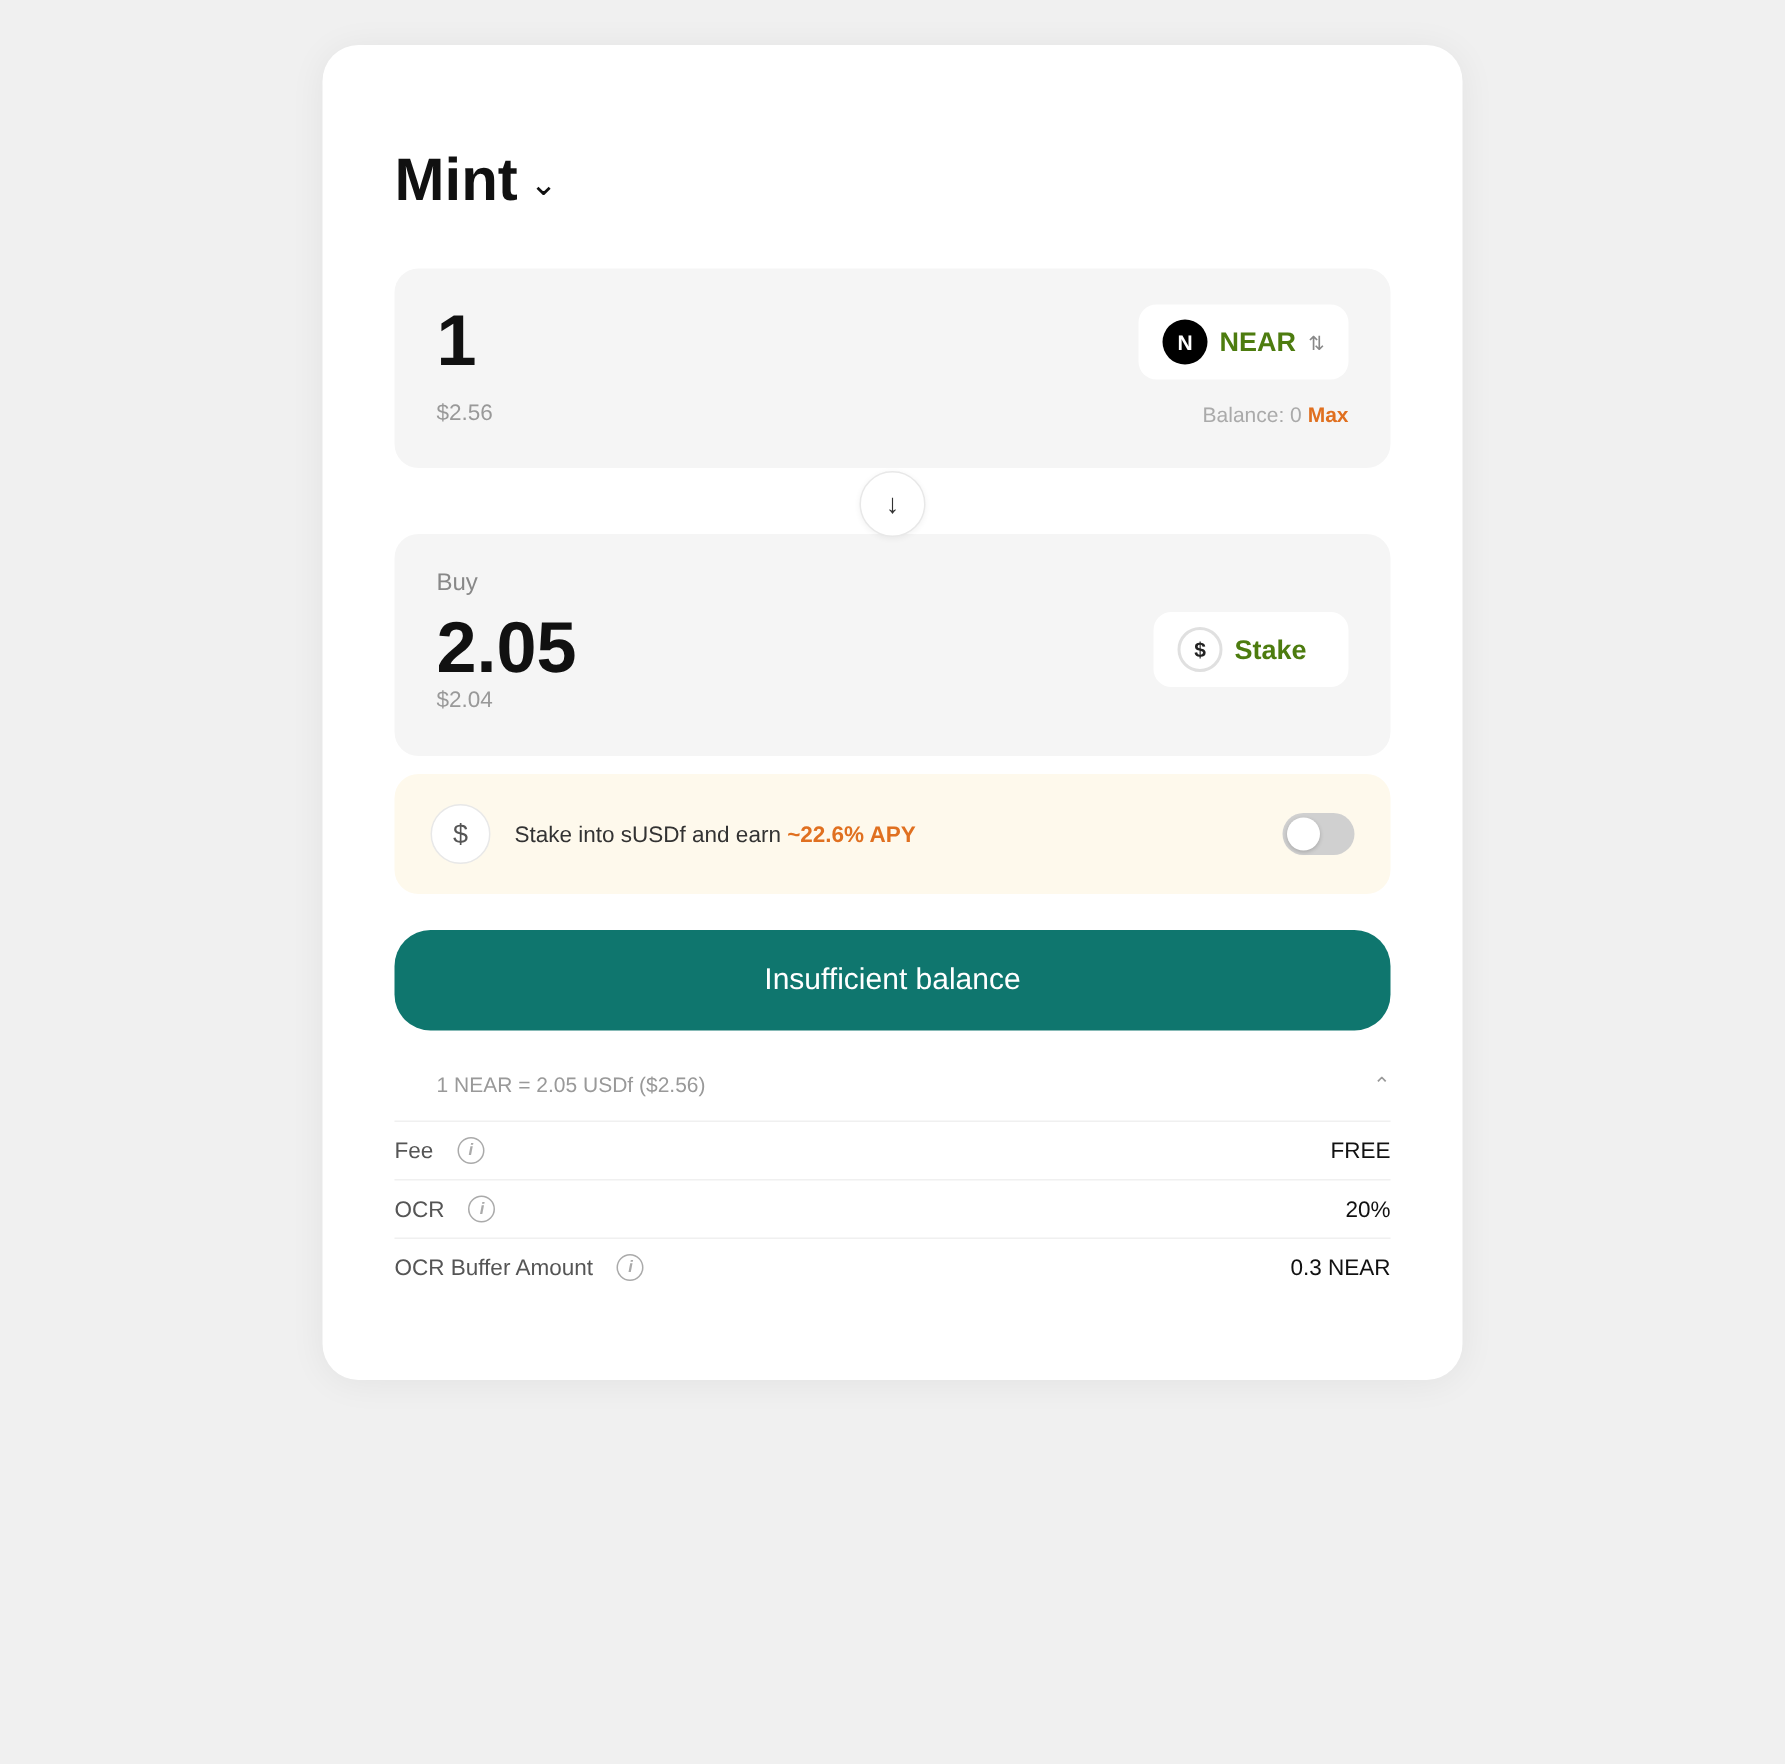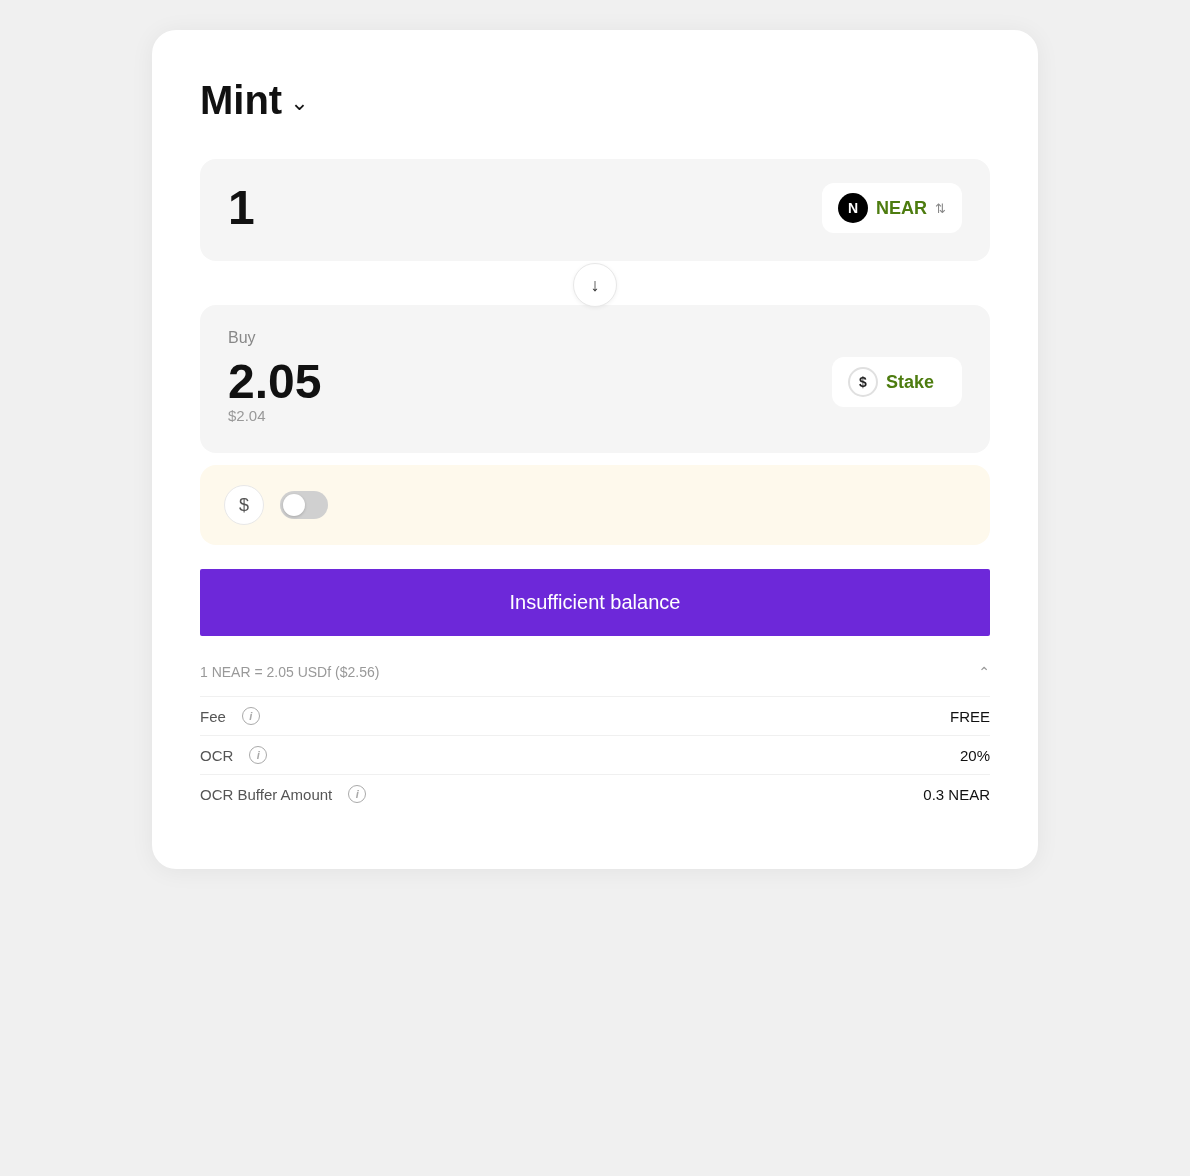--- a/index.html
+++ b/index.html
@@ -10,22 +10,22 @@
       justify-content: center;
       align-items: flex-start;
       min-height: 1176px;
       font-family: -apple-system, BlinkMacSystemFont, 'Segoe UI', sans-serif;
       padding: 30px 0;
     }
 
     .card {
       background: #ffffff;
       border-radius: 24px;
-      width: 886px;
-      padding: 48px 48px 56px 48px;
+      width: 760px;
+      padding: 68px 48px 56px 48px;
       box-shadow: 0 2px 24px rgba(0,0,0,0.06);
     }
 
     .page-title-row {
       display: flex;
       align-items: center;
       gap: 8px;
       margin-bottom: 36px;
     }
 
@@ -225,42 +225,43 @@
       border-radius: 50%;
       position: absolute;
       top: 3px;
       left: 3px;
       box-shadow: 0 1px 3px rgba(0,0,0,0.2);
     }
 
     
     .action-btn {
       width: 100%;
-      background: #6d28d9;
+      background: #0f766e;
       color: #fff;
       border: none;
-      border-radius: 2px;
+      border-radius: 24px;
       font-size: 20px;
       font-weight: 500;
       padding: 22px;
       cursor: not-allowed;
       margin-bottom: 28px;
     }
 
     
     .rate-row {
       display: flex;
       justify-content: space-between;
       align-items: center;
       margin-bottom: 16px;
     }
 
     .rate-text {
       font-size: 14px;
       color: #999;
+      margin-left: 28px;
     }
 
     .chevron-up-icon {
       font-size: 14px;
       color: #999;
     }
 
     
     .fee-row {
       display: flex;
@@ -315,20 +316,28 @@
     <div class="panel-row">
       <span class="panel-amount">1</span>
       <div class="token-selector">
         <div class="token-selector-inner">
           <div class="near-icon">N</div>
           <span class="token-name">NEAR</span>
         </div>
         <span class="sort-icon">⇅</span>
       </div>
     </div>
+    <div style="display:flex; justify-content:space-between; align-items:center;">
+      <span class="panel-usd">$2.56</span>
+      <div class="balance-row">
+        <span>Balance:</span>
+        <span>0</span>
+        <span class="balance-max">Max</span>
+      </div>
+    </div>
   </div>
 
   
   <div class="arrow-divider">
     <div class="arrow-circle">↓</div>
   </div>
 
   
   <div class="panel">
     <div class="panel-label">Buy</div>
@@ -338,20 +347,23 @@
         <div class="usdf-icon">$</div>
         <span class="token-name">Stake</span>
       </div>
     </div>
     <span class="panel-usd">$2.04</span>
   </div>
 
   
   <div class="stake-banner">
     <div class="stake-icon-wrap">$</div>
+    <span class="stake-text">
+      <span>Stake into sUSDf and earn </span><span class="stake-apy">~22.6% APY</span>
+    </span>
     <div class="toggle">
       <div class="toggle-knob"></div>
     </div>
   </div>
 
   
   <button class="action-btn">Insufficient balance</button>
 
   
   <div class="rate-row">

